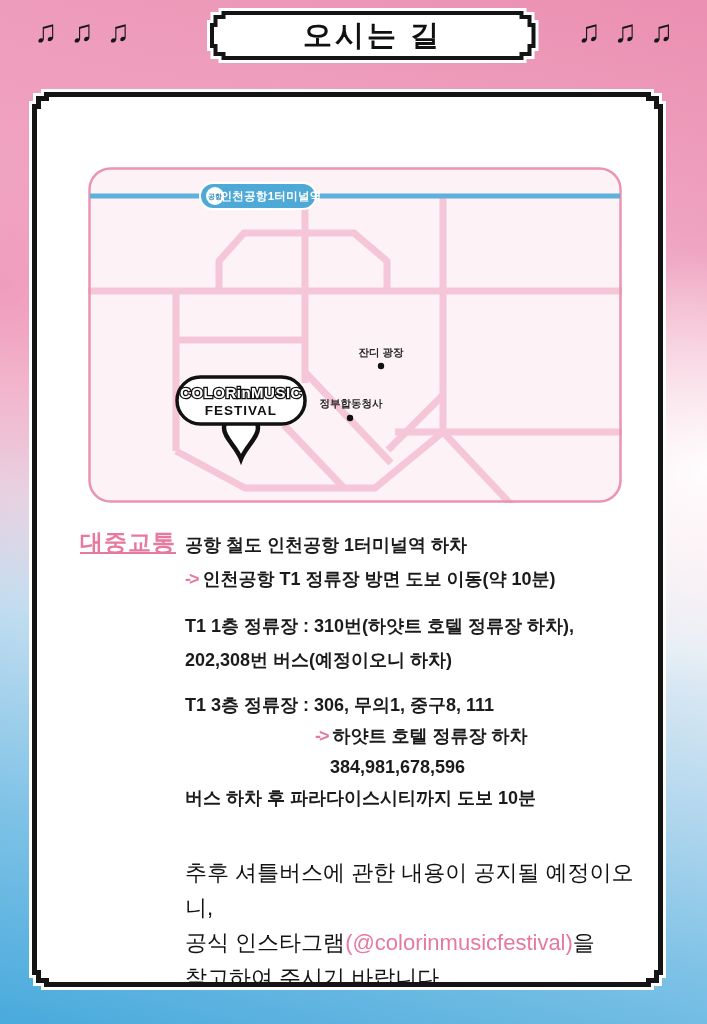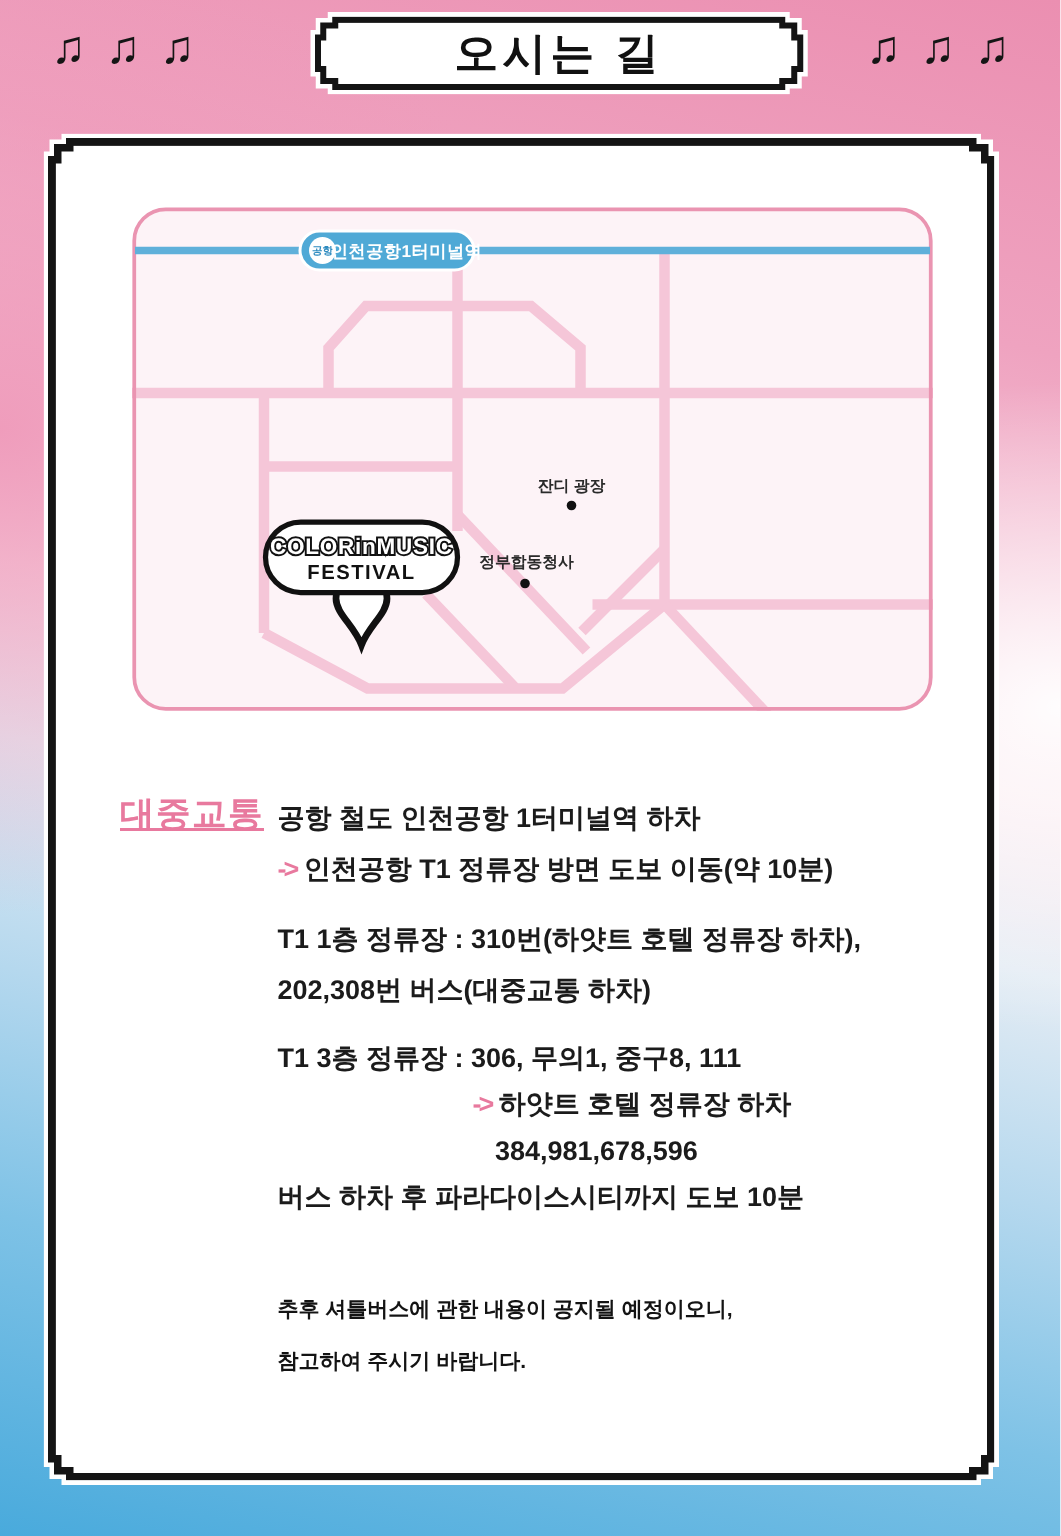--- a/index.html
+++ b/index.html
@@ -34,34 +34,34 @@
   .notes.left{left:34px;}
   .notes.right{right:34px;}
   .title-frame{position:absolute;left:50%;transform:translateX(-50%);top:8px;width:332px;height:55px;margin-left:19px;}
   .title-frame .px-black{padding:4px;}
   .title-inner{display:flex;align-items:center;justify-content:center;}
   .title-inner h1{font-size:29px;font-weight:800;letter-spacing:3px;color:#111;}
   
   .card{position:absolute;left:29px;top:89px;width:637px;height:901px;}
   .card-inner{overflow:hidden;}
   
-  .map{position:absolute;left:51px;top:41px;width:534px;height:336px;}
+  .map{position:absolute;left:51px;top:70px;width:534px;height:336px;}
   
   .transport{position:absolute;left:43px;top:431px;right:16px;display:flex;}
   .t-label{width:105px;color:var(--pink);font-weight:800;font-size:23px;line-height:29px;letter-spacing:1px;text-decoration:underline;}
   .t-body{flex:1;font-size:18px;font-weight:600;line-height:34px;color:var(--ink);}
   .grp{margin-bottom:13px;}
   .grp:last-child{margin-bottom:16px;}
   .grp.tight .line{line-height:31px;}
   .line{display:block;}
   .ind-130{padding-left:130px;}
   .ind-145{padding-left:145px;}
   .ind-132{padding-left:132px;}
   .arrow{color:var(--pink);font-weight:700;letter-spacing:-2px;margin-right:5px;}
-  .notice{position:absolute;left:148px;top:758px;right:16px;font-size:14px;font-weight:700;line-height:35px;color:#131313;}
+  .notice{position:absolute;left:148px;top:758px;right:16px;font-size:22px;font-weight:400;line-height:35px;color:#131313;}
   .handle{color:var(--pink);}
   
   svg text{font-family:"Liberation Sans","DejaVu Sans",sans-serif;}
 </style>
 </head>
 <body>
 
 <div class="bg">
 
   <div class="notes left">
@@ -140,32 +140,33 @@
           <div class="t-label">
             <div>대중교통</div>
           </div>
           <div class="t-body">
             <div class="grp">
               <span class="line">공항 철도 인천공항 1터미널역 하차</span>
               <span class="line"><span class="arrow">-&gt;</span><span>인천공항 T1 정류장 방면 도보 이동(약 10분)</span></span>
             </div>
             <div class="grp">
               <span class="line">T1 1층 정류장 : 310번(하얏트 호텔 정류장 하차),</span>
-              <span class="line">202,308번 버스(대중교통 하차)</span>
+              <span class="line">202,308번 버스(예정이오니 하차)</span>
             </div>
             <div class="grp tight">
               <span class="line">T1 3층 정류장 : 306, 무의1, 중구8, 111</span>
               <span class="line ind-130"><span class="arrow">-&gt;</span><span>하얏트 호텔 정류장 하차</span></span>
               <span class="line ind-145">384,981,678,596</span>
               <span class="line">버스 하차 후 파라다이스시티까지 도보 10분</span>
             </div>
           </div>
         </div>
 
         <div class="notice">
           <div>추후 셔틀버스에 관한 내용이 공지될 예정이오니,</div>
+          <div><span>공식 인스타그램</span><span class="handle">(@colorinmusicfestival)</span><span>을</span></div>
           <div>참고하여 주시기 바랍니다.</div>
         </div>
 
       </div>
     </div>
   </div>
 </div>
 
 </body></html>

